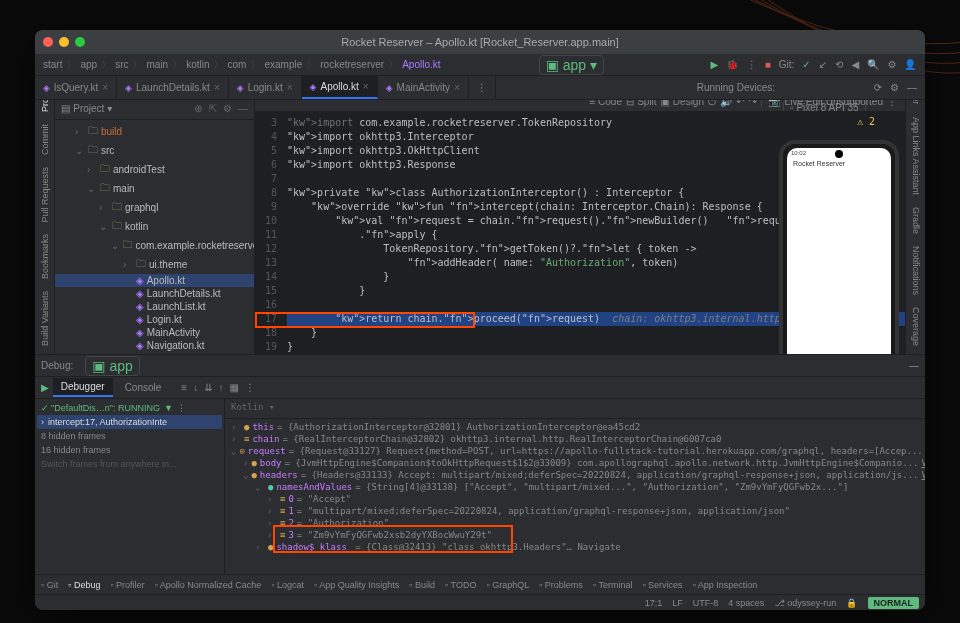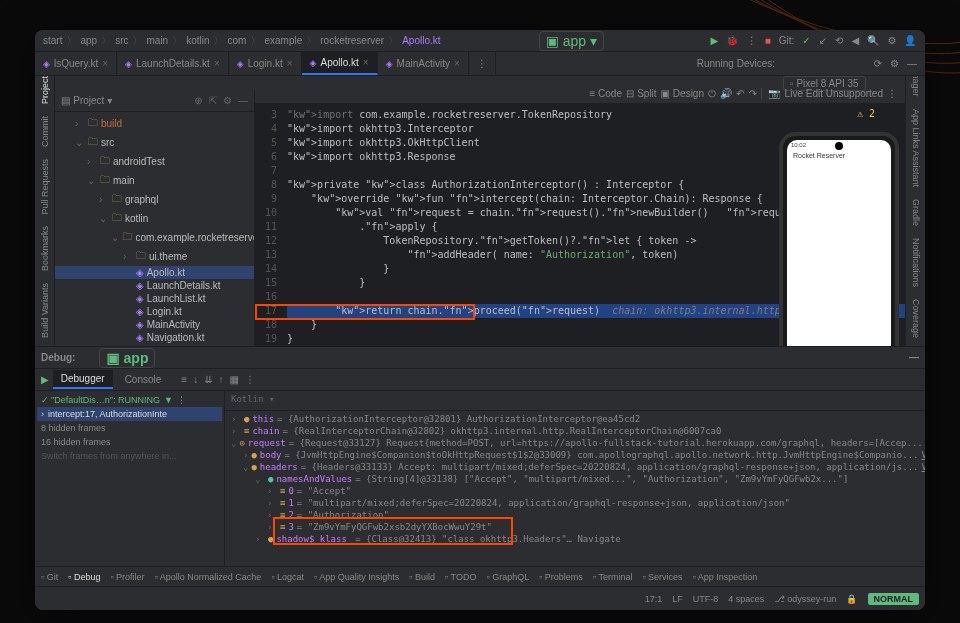--- a/index.html
+++ b/index.html
@@ -277,23 +277,22 @@
   display: flex;
   flex-direction: column;
 }
 .debug-header {
   height: 22px;
   display: flex;
   align-items: center;
   padding: 0 6px;
   font-size: 10px;
   color: #888;
-  gap: 24px;
+  gap: 12px;
   border-bottom: 1px solid #1e1f22;
-  font-weight: bold;
 }
 .debug-tabs {
   height: 22px;
   display: flex;
   align-items: center;
   padding: 0 6px;
   gap: 4px;
   border-bottom: 1px solid #1e1f22;
   font-size: 10px;
 }
@@ -347,21 +346,21 @@
 .var-row .vname { color: #c77dff; }
 .var-row .vval { color: #888; }
 .var-row .orange { color: #d6a054; }
 .var-row .teal { color: #4ec9b0; }
 .vind0 { padding-left: 6px; }
 .vind1 { padding-left: 18px; }
 .vind2 { padding-left: 30px; }
 .vind3 { padding-left: 42px; }
 .view-link { margin-left: auto; color: #888; text-decoration: underline; padding-right: 6px; }
 .statusbar {
-  height: 24px;
+  height: 16px;
   background: #2b2d30;
   border-top: 1px solid #1e1f22;
   display: flex;
   align-items: center;
   padding: 0 6px;
   font-size: 9px;
   color: #888;
   gap: 10px;
 }
 .statusbar .right { margin-left: auto; display: flex; gap: 10px; align-items: center; }
@@ -387,20 +386,28 @@
   <g stroke="#ff6b2c" fill="none" stroke-width="1" opacity="0.6">
     <path d="M 50 -20 Q 200 60 320 40"></path>
     <path d="M 60 -20 Q 210 70 320 50"></path>
     <path d="M 70 -20 Q 220 80 320 60"></path>
     <path d="M 80 -20 Q 230 90 320 70"></path>
   </g>
 </svg>
 
 <div class="ide-window">
 
+  <div class="titlebar">
+    <div class="traffic">
+      <div class="dot r"></div>
+      <div class="dot y"></div>
+      <div class="dot g"></div>
+    </div>
+    <div class="title">Rocket Reserver – Apollo.kt [Rocket_Reserver.app.main]</div>
+  </div>
 
   <div class="breadcrumb">
     <span>start</span>
       <span class="sep">〉</span>
     <span>app</span>
       <span class="sep">〉</span>
     <span>src</span>
       <span class="sep">〉</span>
     <span>main</span>
       <span class="sep">〉</span>

